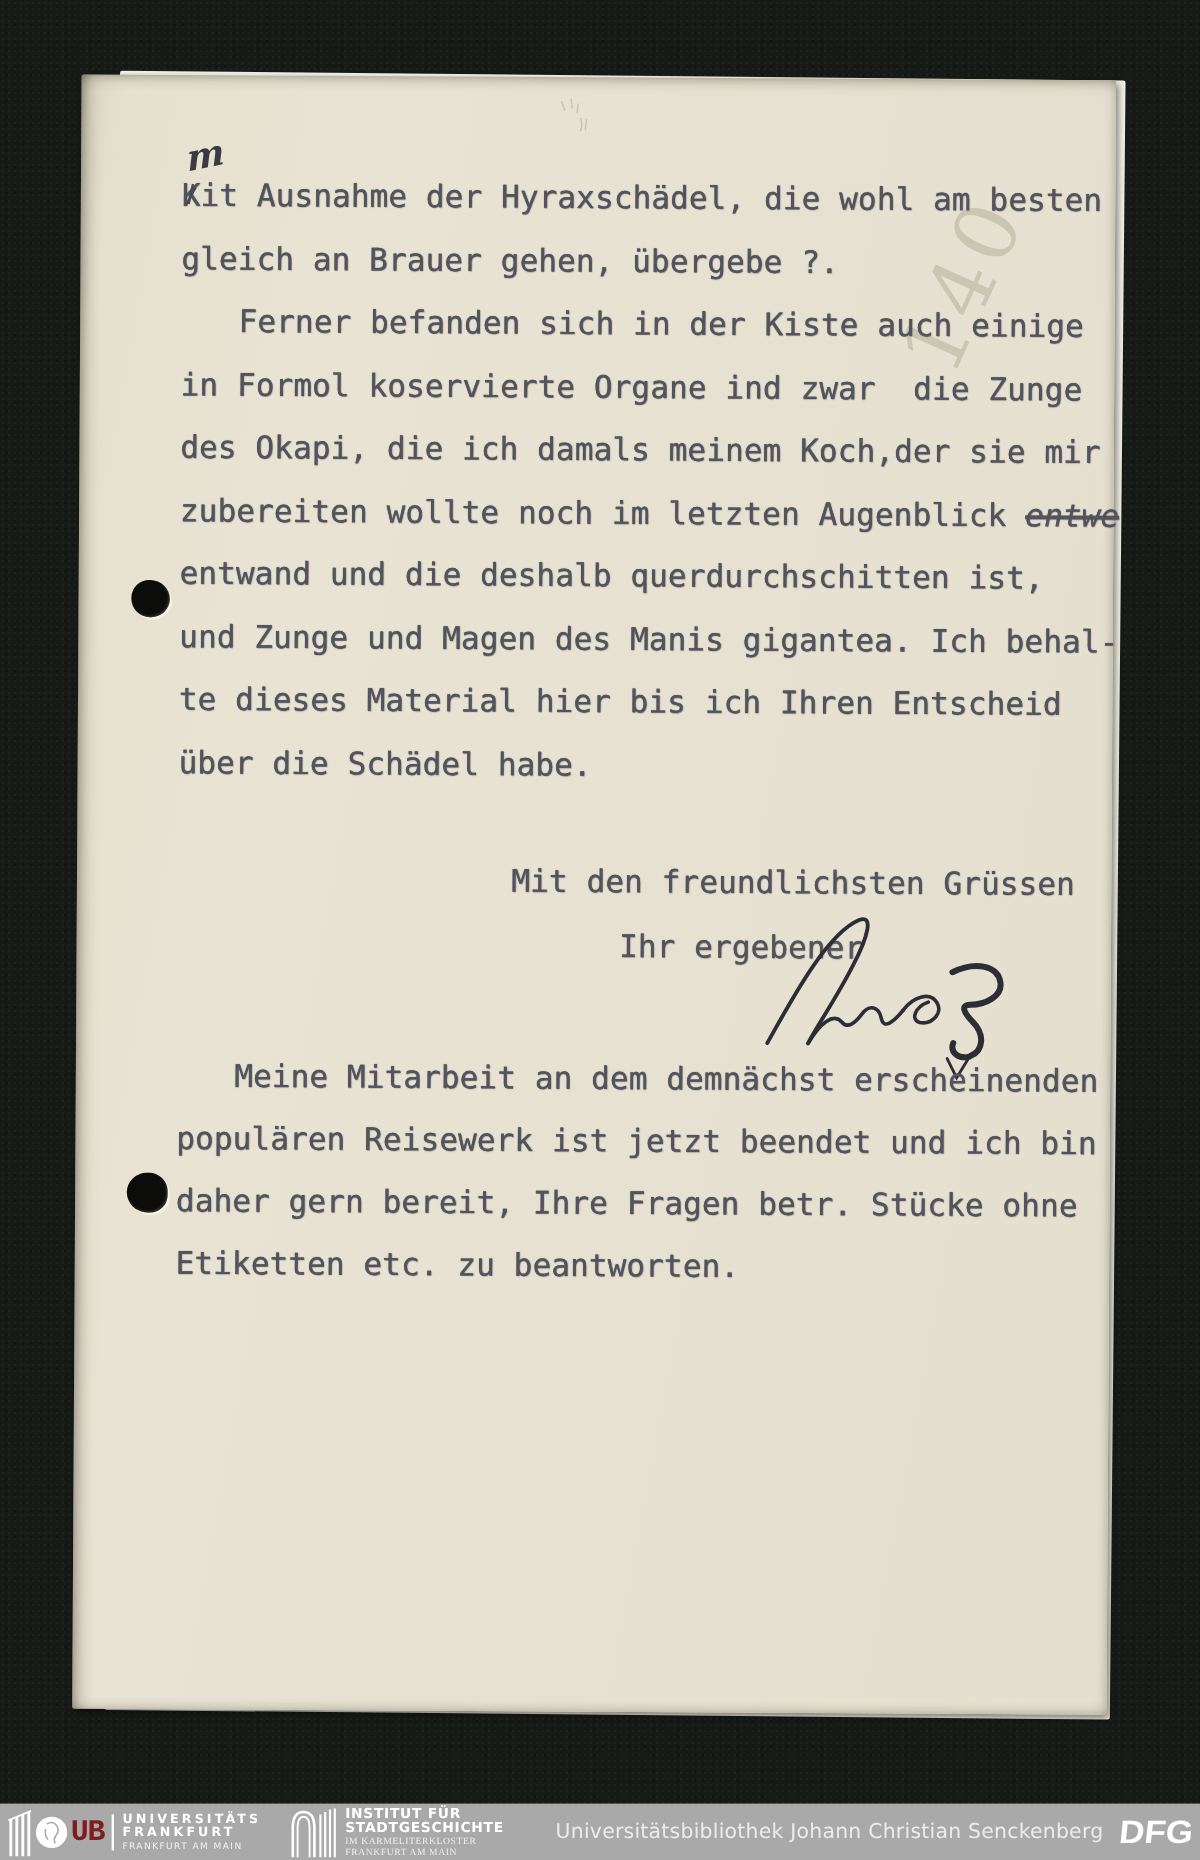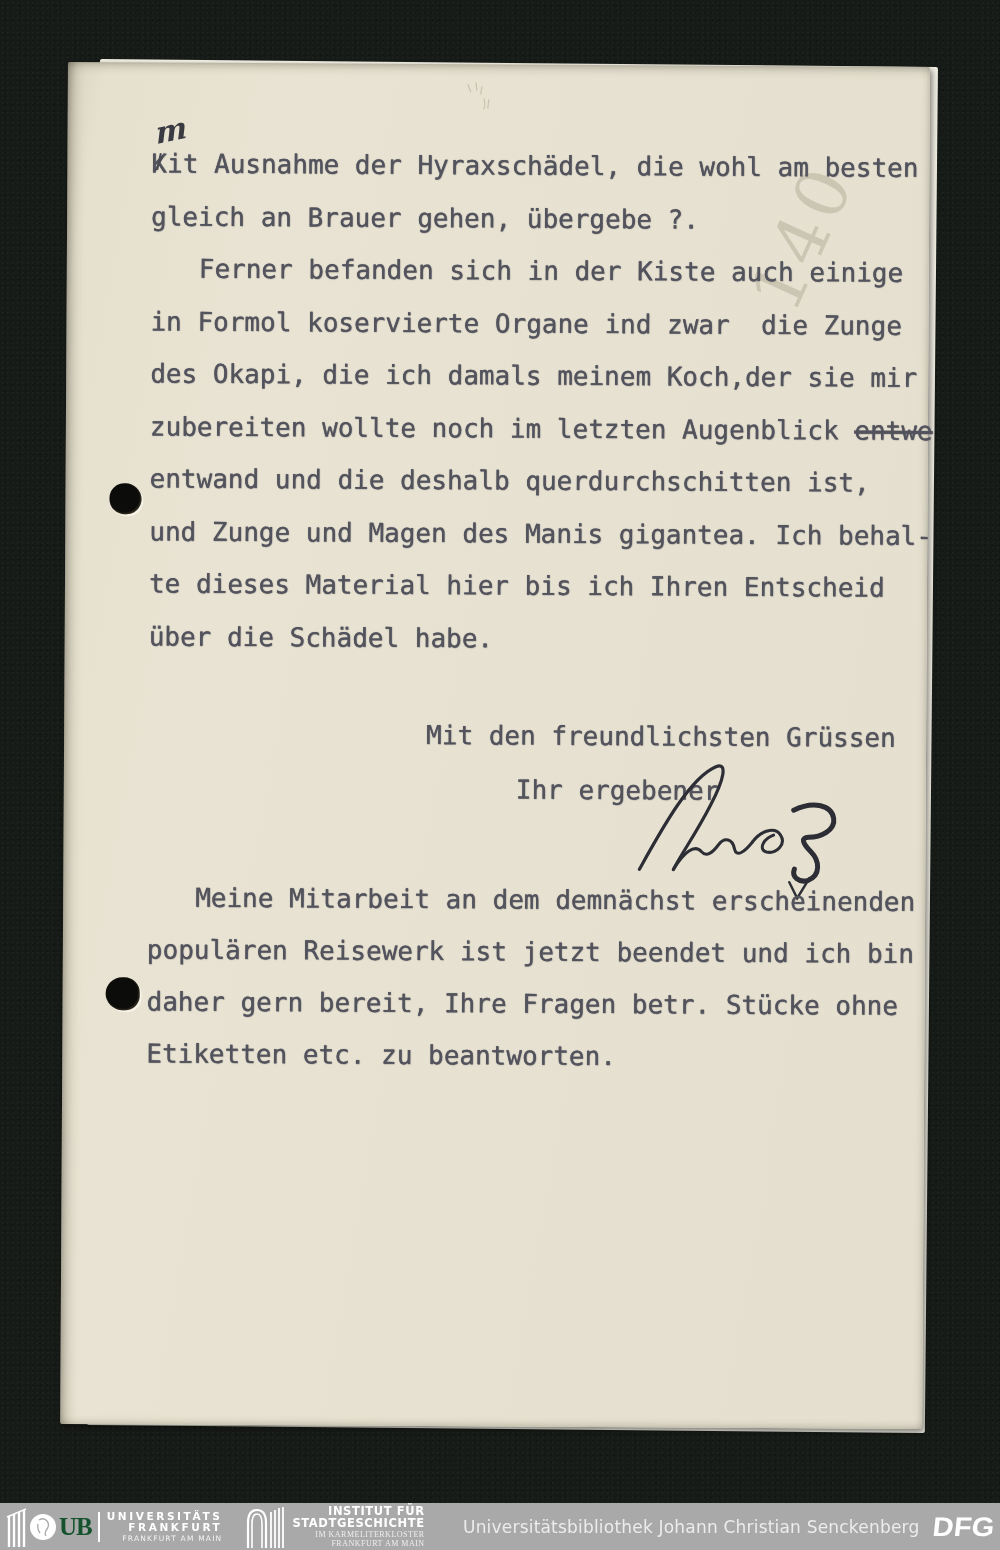--- a/index.html
+++ b/index.html
@@ -33,21 +33,21 @@
     border-radius:2px;
   }
   .typewriter{
     font-family:"DejaVu Sans Mono","Liberation Mono",monospace;
     color:#53535d;font-size:26px;
     text-shadow:0 0 0.7px rgba(83,83,93,0.9),0.5px 0.5px 0.9px rgba(70,70,82,0.45);
   }
   .main-lines{position:absolute;left:84px;top:86px;}
   .tline{height:52.5px;white-space:pre;}
   .tline.indent{padding-left:48px;}
-  .struck{text-decoration:line-through;text-decoration-thickness:3px;}
+  .struck{text-decoration:line-through;text-decoration-thickness:3px;font-style:italic;}
   .overstruck{position:relative;display:inline-block;}
   .overstruck::before,.overstruck::after{
     content:"";position:absolute;left:-1px;top:48%;width:110%;height:2px;
     background:#4a4a54;transform:rotate(-62deg);
   }
   .overstruck::after{transform:rotate(-78deg);top:40%;}
   .correction-m{
     position:absolute;left:88px;top:50px;
     font-family:"DejaVu Serif","Liberation Serif",serif;font-style:italic;font-weight:bold;
     font-size:30px;color:#3a3a42;transform:rotate(-12deg) skewX(-8deg);
@@ -73,25 +73,25 @@
   .hole-2{left:43px;top:915px;width:34px;height:33px;border-radius:52% 48% 46% 54%;}
 
   
   .footer{
     position:absolute;left:0;top:1503px;width:1000px;height:47px;
     background:#a9a9a9;display:flex;align-items:center;
   }
   .ub-group{display:flex;align-items:center;margin-left:6px;height:42px;}
   .goethe-circle{width:26px;height:26px;margin-left:4px;border-radius:50%;background:#fff;position:relative;flex:none;}
   .ub-abbr{
-    font-family:Liberation Serif, serif;font-weight:bold;
-    font-size:25px;color:#14532d;margin-left:3px;line-height:1;letter-spacing:-1px;
+    font-family:Liberation Mono, monospace;font-weight:bold;
+    font-size:25px;color:#7f1d1d;margin-left:3px;line-height:1;letter-spacing:-1px;
   }
   .ub-divider{width:2px;height:30px;background:#fff;margin:0 7px 0 6px;}
-  .logo-textblock{color:#fff;display:flex;flex-direction:column;justify-content:center;align-items:flex-end;}
+  .logo-textblock{color:#fff;display:flex;flex-direction:column;justify-content:center;}
   .ub-l1,.ub-l2{font-size:10.5px;font-weight:bold;letter-spacing:2.6px;line-height:11.5px;white-space:nowrap;}
   .ub-l3{font-size:7.5px;letter-spacing:1.2px;line-height:9px;color:#f2f2f2;white-space:nowrap;}
   .inst-group{display:flex;align-items:center;margin-left:22px;}
   .inst-text{margin-left:8px;}
   .inst-l1,.inst-l2{font-size:11.5px;font-weight:bold;letter-spacing:0.6px;line-height:12.5px;color:#fff;white-space:nowrap;}
   .inst-l3,.inst-l4{font-size:8px;letter-spacing:0.5px;line-height:9.5px;color:#eee;white-space:nowrap;font-family:Liberation Serif, serif;}
   .credit-text{
     position:absolute;left:463px;top:50%;transform:translateY(-50%);
     font-size:17px;color:#ececec;letter-spacing:0.2px;white-space:nowrap;
   }

